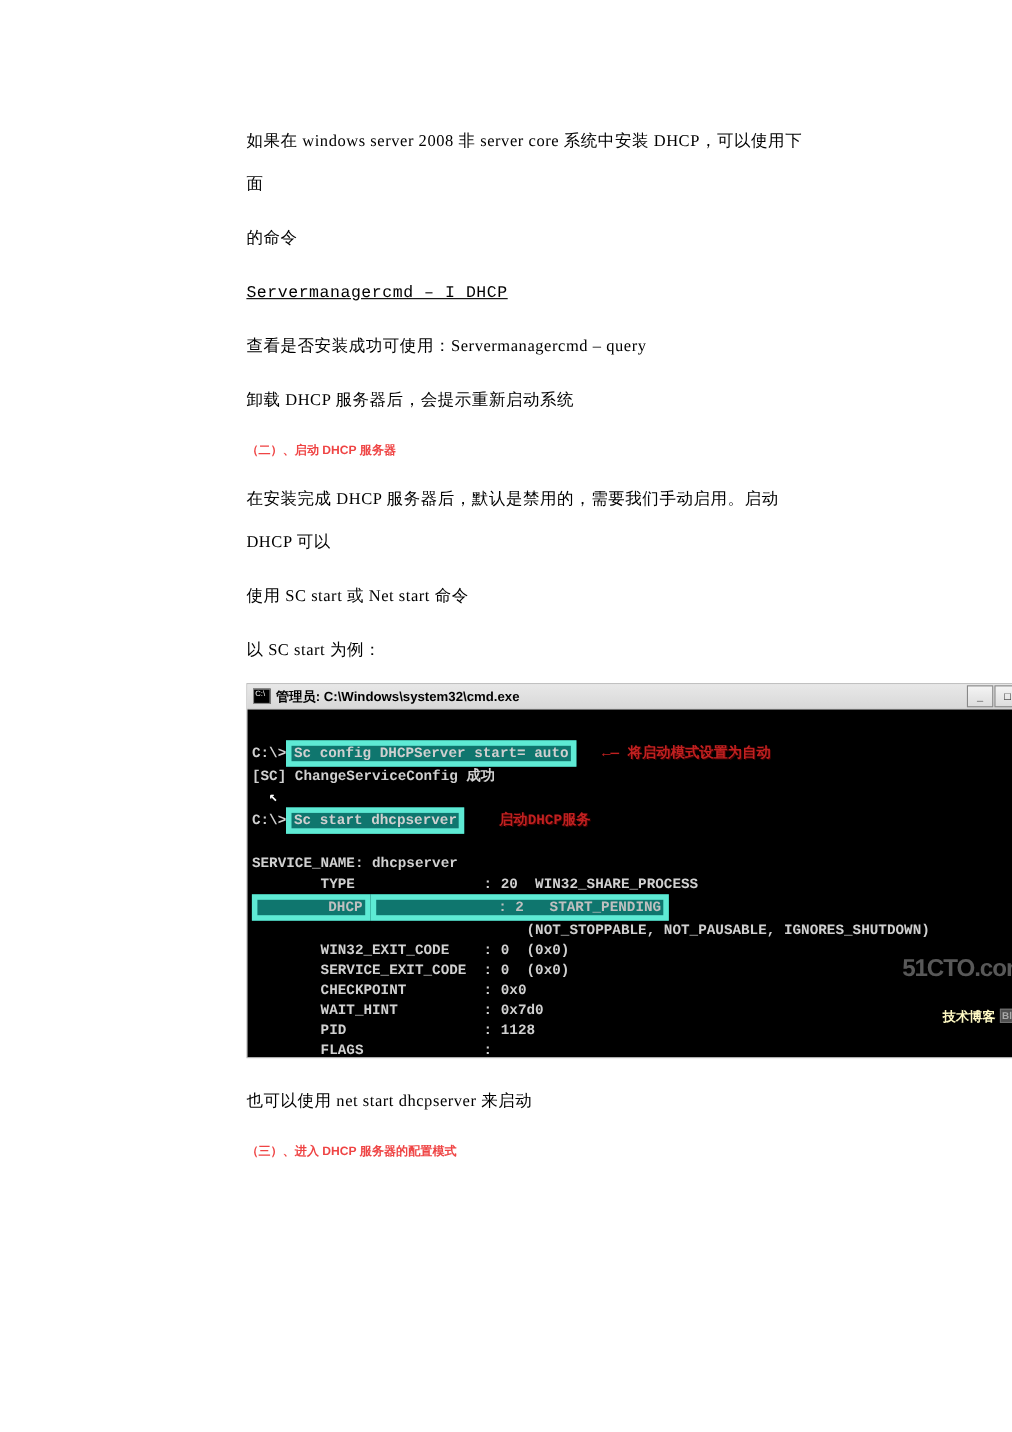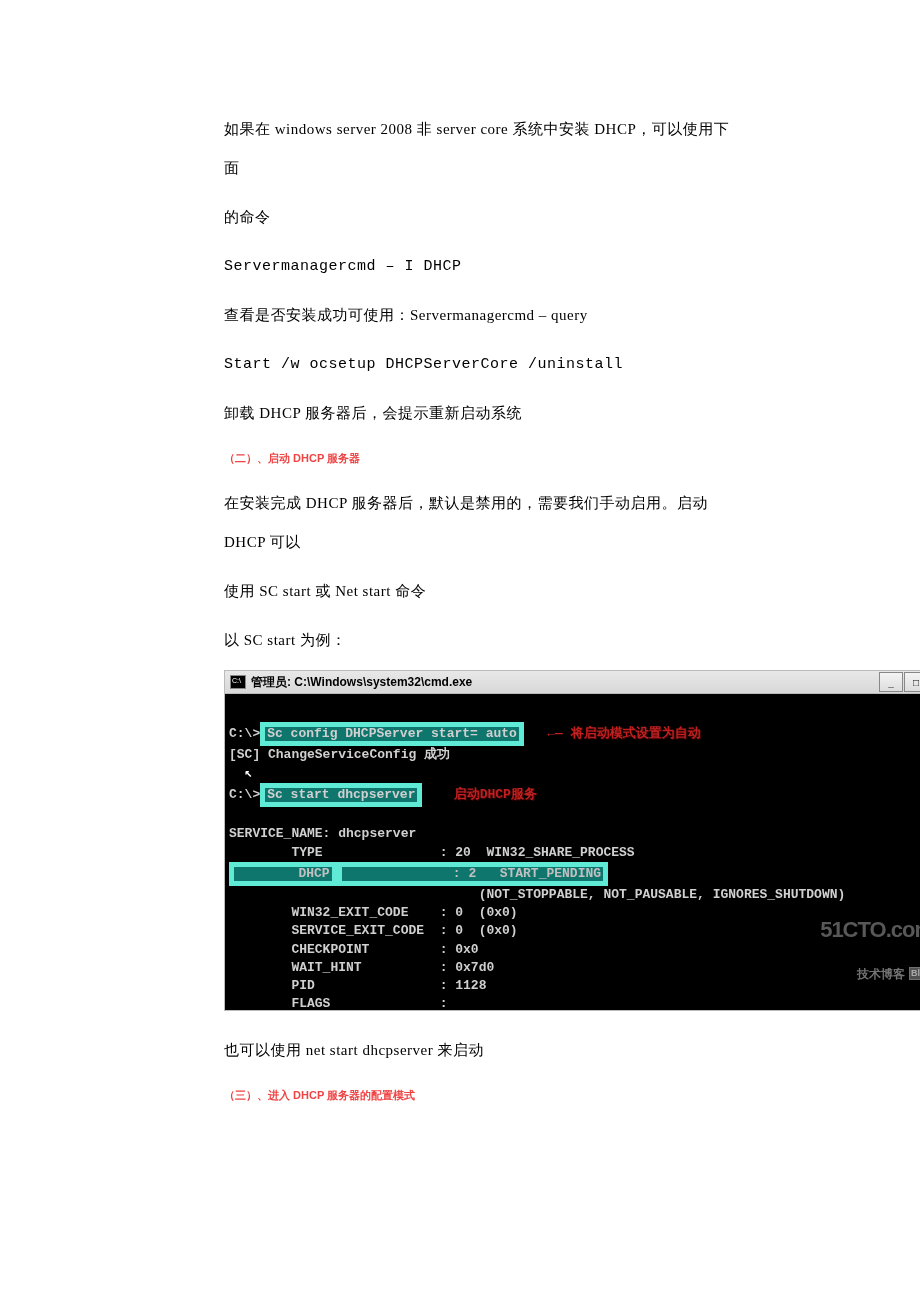--- a/index.html
+++ b/index.html
@@ -16,20 +16,21 @@
     box-sizing: border-box;
   }
   .body-text {
     line-height: 2.6;
     margin: 0 0 10px 0;
     font-size: 15px;
     letter-spacing: 0.5px;
   }
   .mono {
     font-family: "Courier New", monospace;
+    text-decoration: underline;
   }
   .section-heading {
     color: #ef4444;
     font-weight: bold;
     font-family: Liberation Sans, sans-serif;
     margin: 18px 0 18px 0;
     font-size: 11px;
   }
   
   .terminal-window {
@@ -156,42 +157,41 @@
   .watermark {
     position: absolute;
     right: 22px;
     bottom: 4px;
     text-align: right;
     font-family: "Arial Black", sans-serif;
     color: #585858;
     line-height: 1;
   }
   .wm-main { font-size: 22px; letter-spacing: -1px; font-weight: 900; }
-  .wm-sub { font-size: 12px; color: #737373; }
+  .wm-sub { font-size: 12px; color: #fef9c3; font-family: Liberation Mono, monospace; }
   .wm-blog {
     display: inline-block;
     background: #505050;
     color: #aaa;
     font-size: 9px;
     padding: 1px 1px;
     border: 1px solid #707070;
     vertical-align: top;
     margin-left: 4px;
   }
 </style>
 </head>
 <body>
 
 <div class="page">
 
   <p class="body-text"><span>如果在 windows server 2008 非 server core 系统中安装 DHCP，可以使用下面</span></p>
   <p class="body-text"><span>的命令</span></p>
   <p class="body-text mono"><span>Servermanagercmd  – I DHCP</span></p>
   <p class="body-text"><span>查看是否安装成功可使用：Servermanagercmd  – query</span></p>
-  <p class="body-text mono"><span>Start /w ocsetup DHCPServerCore /uninstall</span></p>
   <p class="body-text"><span>卸载 DHCP 服务器后，会提示重新启动系统</span></p>
 
   <p class="section-heading"><span>（二）、启动 DHCP 服务器</span></p>
 
   <p class="body-text"><span>在安装完成 DHCP 服务器后，默认是禁用的，需要我们手动启用。启动 DHCP 可以</span></p>
   <p class="body-text"><span>使用 SC start 或 Net start 命令</span></p>
   <p class="body-text"><span>以 SC start 为例：</span></p>
 
   <div class="terminal-window">
     <div class="titlebar">

